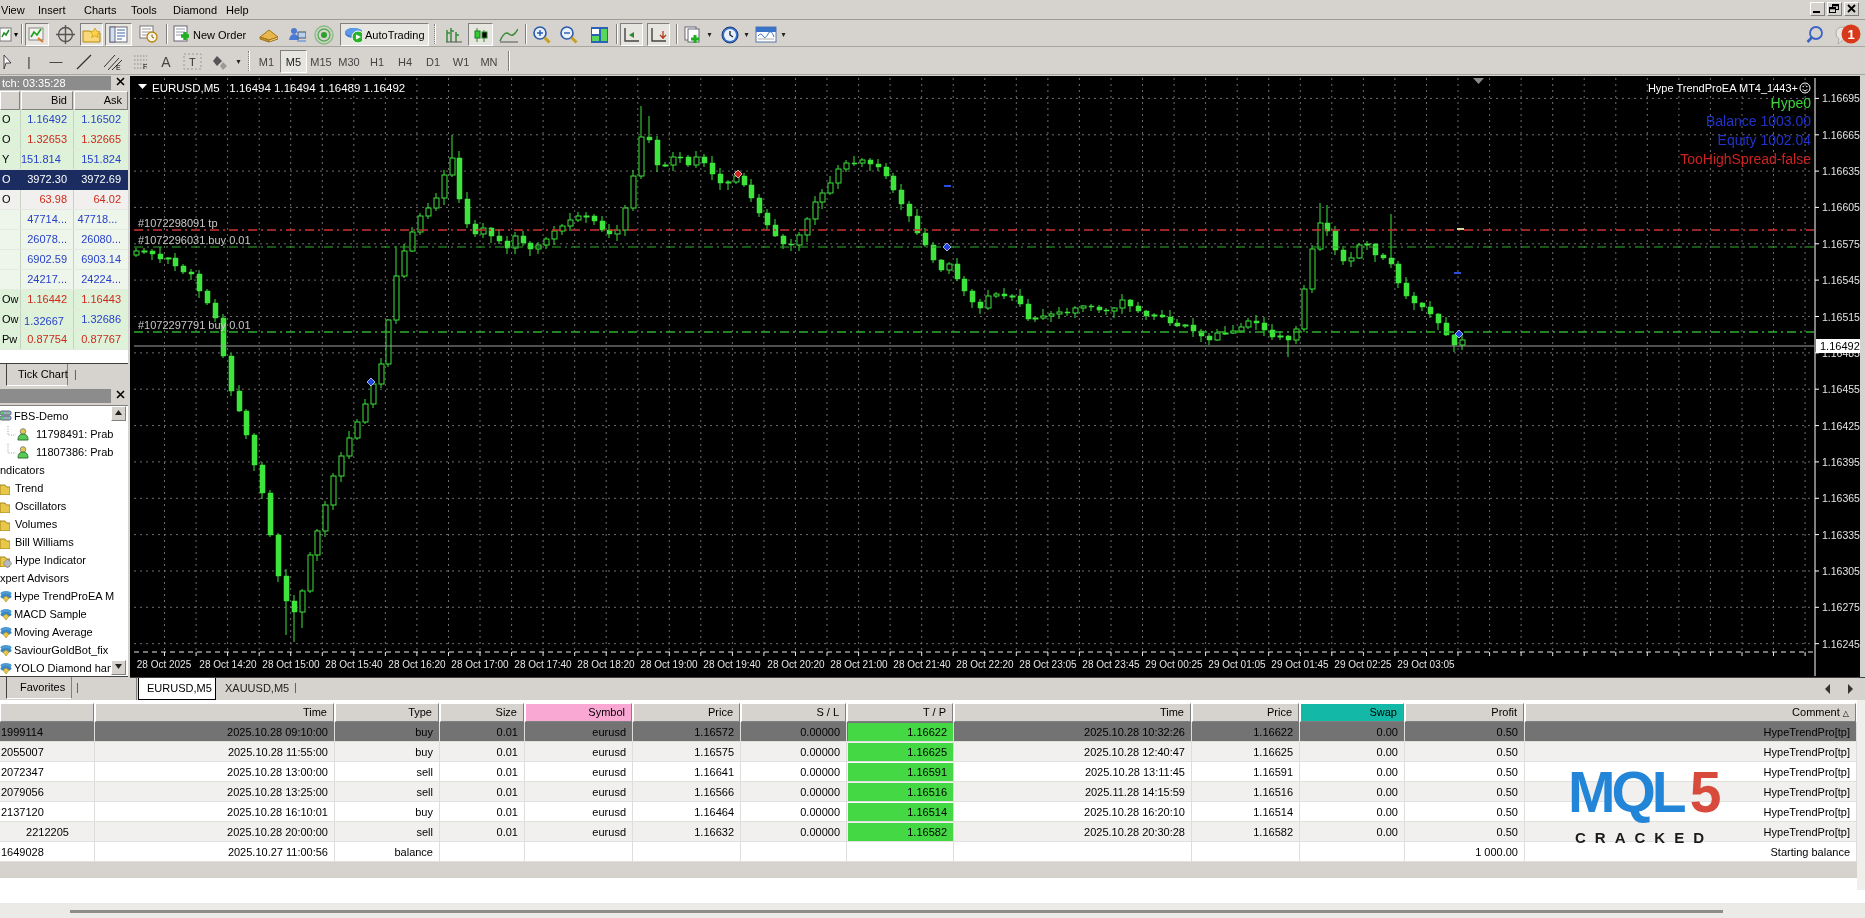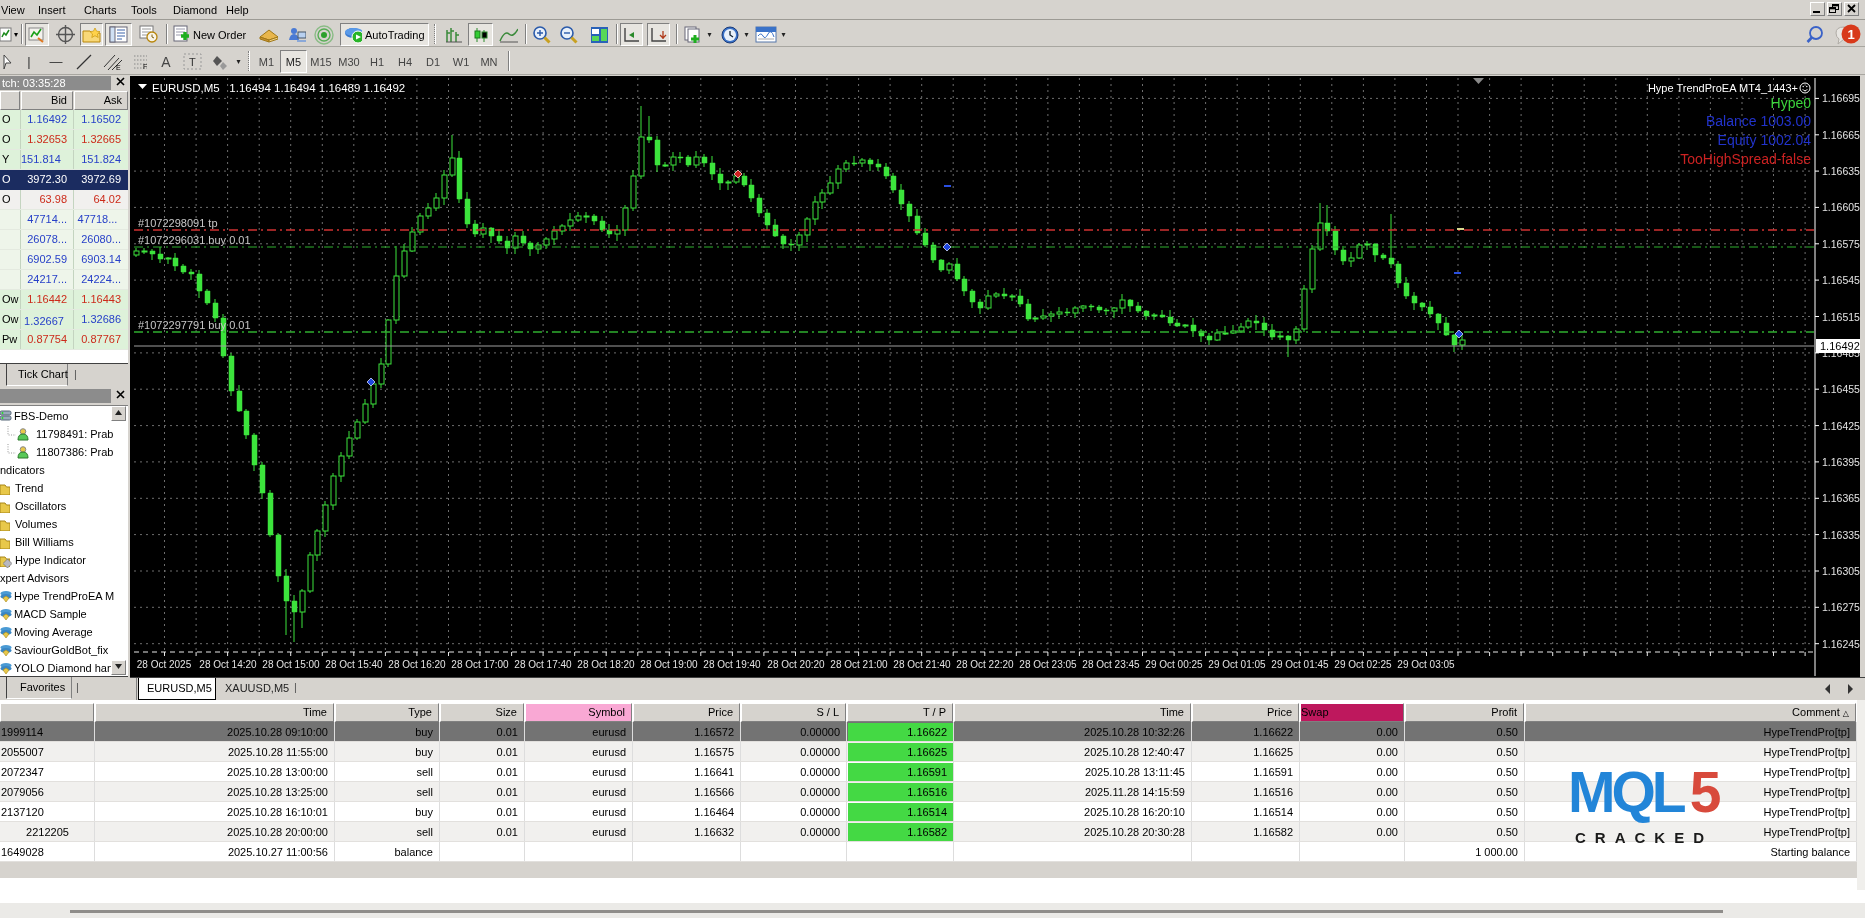--- a/index.html
+++ b/index.html
@@ -676,21 +676,21 @@
       <div style="position:absolute;left:0px;top:0;width:94px;height:19px;background:#d6d3ce;border:1px solid;border-color:#fff #808080 #808080 #fff;text-align:right;padding:2px 6px 0 0"></div>
       <div style="position:absolute;left:95px;top:0;width:239px;height:19px;background:#d6d3ce;border:1px solid;border-color:#fff #808080 #808080 #fff;text-align:right;padding:2px 6px 0 0">Time</div>
       <div style="position:absolute;left:335px;top:0;width:104px;height:19px;background:#d6d3ce;border:1px solid;border-color:#fff #808080 #808080 #fff;text-align:right;padding:2px 6px 0 0">Type</div>
       <div style="position:absolute;left:440px;top:0;width:84px;height:19px;background:#d6d3ce;border:1px solid;border-color:#fff #808080 #808080 #fff;text-align:right;padding:2px 6px 0 0">Size</div>
       <div style="position:absolute;left:525px;top:0;width:107px;height:19px;background:#f9a8d4;border:1px solid;border-color:#fff #808080 #808080 #fff;text-align:right;padding:2px 6px 0 0">Symbol</div>
       <div style="position:absolute;left:633px;top:0;width:107px;height:19px;background:#d6d3ce;border:1px solid;border-color:#fff #808080 #808080 #fff;text-align:right;padding:2px 6px 0 0">Price</div>
       <div style="position:absolute;left:741px;top:0;width:105px;height:19px;background:#d6d3ce;border:1px solid;border-color:#fff #808080 #808080 #fff;text-align:right;padding:2px 6px 0 0">S / L</div>
       <div style="position:absolute;left:847px;top:0;width:106px;height:19px;background:#d6d3ce;border:1px solid;border-color:#fff #808080 #808080 #fff;text-align:right;padding:2px 6px 0 0">T / P</div>
       <div style="position:absolute;left:954px;top:0;width:237px;height:19px;background:#d6d3ce;border:1px solid;border-color:#fff #808080 #808080 #fff;text-align:right;padding:2px 6px 0 0">Time</div>
       <div style="position:absolute;left:1192px;top:0;width:107px;height:19px;background:#d6d3ce;border:1px solid;border-color:#fff #808080 #808080 #fff;text-align:right;padding:2px 6px 0 0">Price</div>
-      <div style="position:absolute;left:1300px;top:0;width:104px;height:19px;background:#be185d;border:1px solid;border-color:#fff #808080 #808080 #fff;text-align:left;padding:2px 6px 0 0">Swap</div>
+      <div style="position:absolute;left:1300px;top:0;width:104px;height:19px;background:#14b8a6;border:1px solid;border-color:#fff #808080 #808080 #fff;text-align:right;padding:2px 6px 0 0">Swap</div>
       <div style="position:absolute;left:1405px;top:0;width:119px;height:19px;background:#d6d3ce;border:1px solid;border-color:#fff #808080 #808080 #fff;text-align:right;padding:2px 6px 0 0">Profit</div>
       <div style="position:absolute;left:1525px;top:0;width:331px;height:19px;background:#d6d3ce;border:1px solid;border-color:#fff #808080 #808080 #fff;text-align:right;padding:2px 6px 0 0">Comment <span style="font-size:8px">△</span></div>
     </div>
     <div style="position:absolute;left:0;top:22px;width:1857px;height:20px;background:#737373">
       <div style="position:absolute;left:1px;top:1px;width:93px;height:18px;text-align:left;padding:3px 0 0 0px">1999114</div>
       <div style="position:absolute;left:94px;top:0;width:1px;height:20px;background:#ddd"></div>
       <div style="position:absolute;left:96px;top:1px;width:238px;height:18px;text-align:right;padding:3px 6px 0 0">2025.10.28 09:10:00</div>
       <div style="position:absolute;left:334px;top:0;width:1px;height:20px;background:#ddd"></div>
       <div style="position:absolute;left:336px;top:1px;width:103px;height:18px;text-align:right;padding:3px 6px 0 0">buy</div>
       <div style="position:absolute;left:439px;top:0;width:1px;height:20px;background:#ddd"></div>

